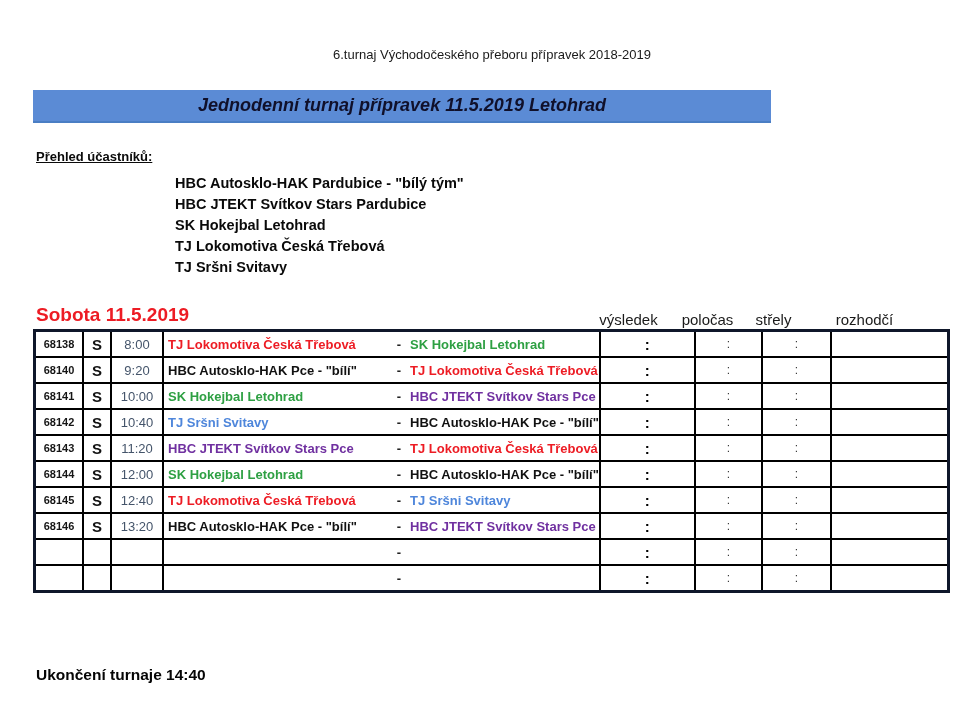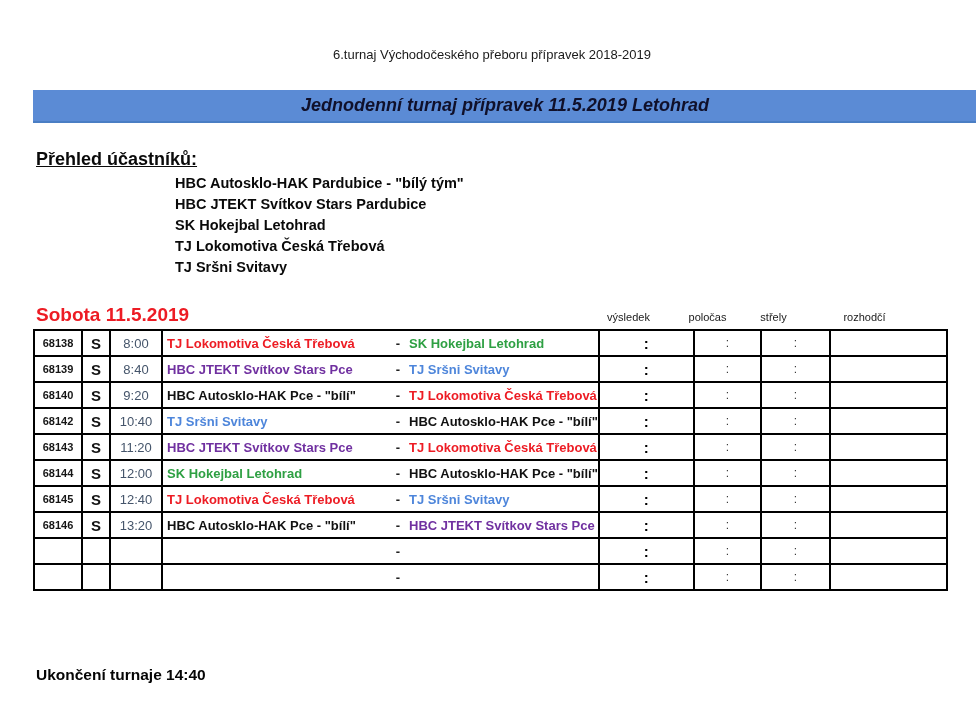--- a/index.html
+++ b/index.html
@@ -9,46 +9,46 @@
   }
   .title{
     position:absolute;top:6px;left:0;width:100%;text-align:center;
     font-size:30px;font-weight:bold;letter-spacing:-0.5px;color:#050505;
   }
   .subtitle{
     position:absolute;top:47px;left:4px;width:100%;text-align:center;
     font-size:13px;color:#1a1a1a;
   }
   .banner{
-    position:absolute;left:33px;top:90px;width:944px;height:33px;
+    position:absolute;left:33px;top:90px;width:738px;height:33px;
     display:flex;align-items:center;justify-content:center;
     border-bottom:2px solid #4a7ec4;box-sizing:border-box;
   }
   .banner span{font-size:18px;font-weight:bold;font-style:italic;color:#10102a;}
   .participants-heading{
-    position:absolute;left:36px;top:149px;font-size:18px;font-weight:bold;
+    position:absolute;left:36px;top:149px;font-size:13px;font-weight:bold;
     text-decoration:underline;color:#0a0a0a;
   }
   .participants-list{position:absolute;left:175px;top:173px;}
   .participants-list .team{
     font-size:14.5px;font-weight:bold;color:#0a0a0a;line-height:21px;white-space:nowrap;
   }
   .day-label{
     position:absolute;left:36px;top:304px;font-size:19px;font-weight:bold;white-space:nowrap;
   }
   .col-header{
-    position:absolute;top:311px;font-size:11px;color:#1a1a1a;text-align:center;
+    position:absolute;top:311px;font-size:15px;color:#1a1a1a;text-align:center;
   }
   .ch-0{left:582px;width:93px;}
   .ch-1{left:675px;width:65px;}
   .ch-2{left:740px;width:67px;}
   .ch-3{left:807px;width:115px;}
   table.schedule{
     position:absolute;left:33px;top:329px;border-collapse:collapse;
-    border:1px solid #0f172a;table-layout:fixed;
+    border:3px solid #0f172a;table-layout:fixed;
   }
   table.schedule td{
     border:2px solid #000;height:24px;padding:0;overflow:hidden;white-space:nowrap;
     vertical-align:middle;
   }
   td.c-num{width:46px;text-align:center;font-size:11px;font-weight:bold;color:#151515;}
   td.c-flag{width:26px;text-align:center;font-size:15px;font-weight:bold;color:#111;}
   td.c-time{width:50px;text-align:center;font-size:13px;font-weight:normal;color:#44546a;}
   td.c-match{width:427px;}
   td.c-result{width:93px;text-align:center;font-size:15px;font-weight:bold;color:#000;}
@@ -102,54 +102,54 @@
           <span class="dash">-</span>
           <span class="away" style="color: rgb(46, 160, 67);">SK Hokejbal Letohrad</span>
         </div>
       </td>
       <td class="c-result">:</td>
       <td class="c-half">:</td>
       <td class="c-shots">:</td>
       <td class="c-ref"></td>
     </tr>
 
-    <tr>
-      <td class="c-num">68139</td>
-      <td class="c-flag">S</td>
-      <td class="c-time">8:40</td>
-      <td class="c-match">
-        <div class="match-inner">
-          <span class="home" style="color: rgb(112, 48, 160);">HBC JTEKT Svítkov Stars Pce</span>
-          <span class="dash">-</span>
-          <span class="away" style="color: rgb(78, 134, 219);">TJ Sršni Svitavy</span>
-        </div>
-      </td>
-      <td class="c-result">:</td>
-      <td class="c-half">:</td>
-      <td class="c-shots">:</td>
-      <td class="c-ref"></td>
-    </tr>
 
     <tr>
       <td class="c-num">68140</td>
       <td class="c-flag">S</td>
       <td class="c-time">9:20</td>
       <td class="c-match">
         <div class="match-inner">
           <span class="home" style="color: rgb(17, 17, 17);">HBC Autosklo-HAK Pce - "bílí"</span>
           <span class="dash">-</span>
           <span class="away" style="color: rgb(237, 28, 36);">TJ Lokomotiva Česká Třebová</span>
         </div>
       </td>
       <td class="c-result">:</td>
       <td class="c-half">:</td>
       <td class="c-shots">:</td>
       <td class="c-ref"></td>
     </tr>
 
+    <tr>
+      <td class="c-num">68141</td>
+      <td class="c-flag">S</td>
+      <td class="c-time">10:00</td>
+      <td class="c-match">
+        <div class="match-inner">
+          <span class="home" style="color: rgb(46, 160, 67);">SK Hokejbal Letohrad</span>
+          <span class="dash">-</span>
+          <span class="away" style="color: rgb(112, 48, 160);">HBC JTEKT Svítkov Stars Pce</span>
+        </div>
+      </td>
+      <td class="c-result">:</td>
+      <td class="c-half">:</td>
+      <td class="c-shots">:</td>
+      <td class="c-ref"></td>
+    </tr>
 
     <tr>
       <td class="c-num">68142</td>
       <td class="c-flag">S</td>
       <td class="c-time">10:40</td>
       <td class="c-match">
         <div class="match-inner">
           <span class="home" style="color: rgb(78, 134, 219);">TJ Sršni Svitavy</span>
           <span class="dash">-</span>
           <span class="away" style="color: rgb(17, 17, 17);">HBC Autosklo-HAK Pce - "bílí"</span>

